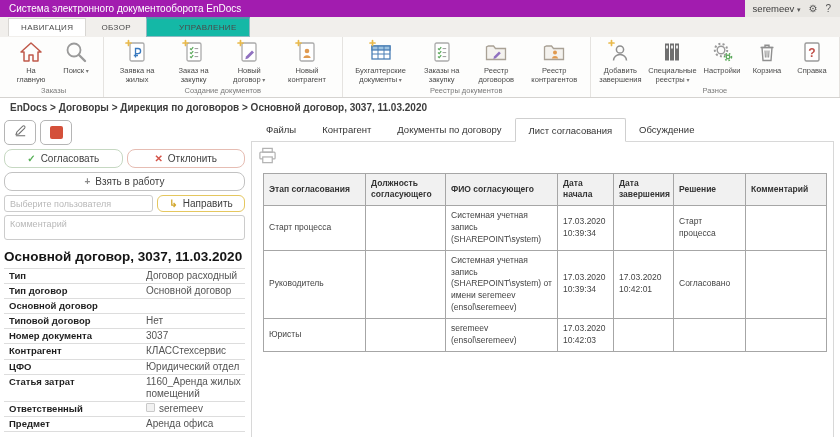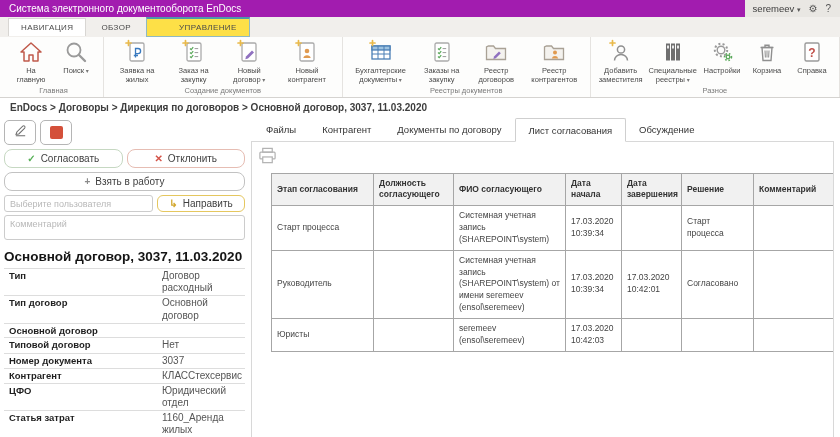--- a/index.html
+++ b/index.html
@@ -13,21 +13,21 @@
   .tb-right{width:86px;background:#e9e7e3;display:flex;align-items:center;justify-content:flex-end;
             gap:8px;padding-right:9px;font-size:9.5px;color:#3c3c3c;}
   .tb-user{cursor:default;white-space:nowrap;}
   .tb-user .caret{font-size:7px;color:#555;}
   .tb-ico{color:#555;font-size:10px;}
 
   
   .tabstrip{height:20px;background:#f1efec;display:flex;align-items:center;padding-left:8px;gap:3px;}
   .rtab{font-size:8px;letter-spacing:.4px;color:#4a4a4a;padding:4px 12px 4px;}
   .rtab.active{background:#fff;border:1px solid #d8d6d3;border-bottom:none;}
-  .rtab.highlighted{background:#fde047;border:1px solid #8fb9c2;border-top:2px solid #4c9aab;padding-left:32px;}
+  .rtab.highlighted{background:#14b8a6;border:1px solid #8fb9c2;border-top:2px solid #4c9aab;padding-left:32px;}
 
   
   .ribbon{height:61px;background:#fdfdfc;border-bottom:1px solid #d5d3d0;display:flex;padding-left:4px;box-sizing:border-box;}
   .rgroup{display:flex;flex-direction:column;border-right:1px solid #e5e3e0;padding:2px 7px 0;}
   .rrow{display:flex;gap:5px;flex:1;align-items:flex-start;justify-content:center;}
   .rbtn{display:flex;flex-direction:column;align-items:center;min-width:40px;max-width:62px;cursor:default;}
   .rbtn .ic{height:26px;}
   .rbtn svg{display:block;}
   .rlab{font-size:7.5px;color:#4a4a4a;text-align:center;line-height:1.2;margin-top:1px;}
   .rlab .dd{font-size:6px;color:#777;}
@@ -64,35 +64,35 @@
   .userinput::placeholder,.comment::placeholder{color:#b8b8b8;}
   .routebtn{width:88px;height:17px;border:1px solid #e5c75f;border-radius:6px;background:#fff;font-size:10px;
             display:flex;align-items:center;justify-content:center;gap:5px;color:#3f3f3f;box-sizing:border-box;}
   .routebtn .mk{color:#d2a72e;font-weight:bold;}
   .comment{width:100%;height:25px;border:1px solid #ccc;border-radius:3px;font-size:9px;padding:3px 5px;
            resize:none;box-sizing:border-box;font-family:inherit;color:#444;outline:none;}
 
   
   .doc-title{font-size:13.5px;font-weight:bold;color:#141414;margin:5px 0 4px;}
   .props{border-top:1px solid #ddd;}
-  .prow{display:flex;border-bottom:1px solid #ddd;gap:16px;}
+  .prow{display:flex;border-bottom:1px solid #ddd;}
   .plab{flex:0 0 128px;font-weight:bold;font-size:9.5px;color:#1f1f1f;padding:1px 5px;line-height:1.22;}
   .pval{flex:1;font-size:10px;color:#555;padding:1px 4px;line-height:1.22;}
   .pcheck{display:inline-block;width:7px;height:7px;border:1px solid #c9c9c9;background:#f2f2f2;
           margin-right:4px;border-radius:1px;}
 
   
   .ptabs{display:flex;padding-left:2px;position:relative;z-index:2;text-align:right;}
   .ptab{font-size:9.5px;color:#333;padding:6px 13px 5px;cursor:default;}
   .ptab.active{background:#fff;border:1px solid #cfcfcf;border-bottom:1px solid #fff;
                border-radius:2px 2px 0 0;margin-bottom:-1px;}
   .pbody{border:1px solid #d8d8d8;background:#fff;padding:4px 4px;height:293px;overflow:hidden;position:relative;z-index:1;}
   .print{display:inline-block;margin:1px 0 4px 2px;}
 
-  table.appr{border-collapse:collapse;table-layout:fixed;width:563px;margin-left:15px;}
+  table.appr{border-collapse:collapse;table-layout:fixed;width:563px;margin-left:7px;}
   table.appr th{background:#f1f1f1;border:1px solid #a6a6a6;font-size:8.5px;color:#333;text-align:left;
                 padding:4px 5px;font-weight:bold;line-height:1.35;}
   table.appr td{border:1px solid #a6a6a6;font-size:8.5px;color:#444;padding:4px 5px;line-height:1.4;
                 vertical-align:middle;word-wrap:break-word;}
 </style>
 </head>
 <body>
 
 <div class="app">
 
@@ -125,21 +125,21 @@
           <div class="rbtn">
             <span class="ic">
               <svg width="26" height="26" viewBox="0 0 26 26">
                 <circle cx="11" cy="11" r="6.5" fill="none" stroke="#9a9a9a" stroke-width="1.8"></circle>
                 <line x1="16" y1="16" x2="22" y2="22" stroke="#9a9a9a" stroke-width="2.4" stroke-linecap="round"></line>
               </svg>
             </span>
             <div class="rlab">Поиск<span class="dd"> ▾</span></div>
           </div>
         </div>
-        <div class="glab">Главная</div>
+        <div class="glab">Заказы</div>
       </div>
       <div class="rgroup">
         <div class="rrow">
           <div class="rbtn">
             <span class="ic">
               <svg width="26" height="26" viewBox="0 0 26 26">
                 <rect x="6" y="4" width="14" height="18" rx="1.5" fill="#fff" stroke="#ababab" stroke-width="1.3"></rect>
                 <path d="M4.5 1.5 v5 M2 4 h5" stroke="#e9b949" stroke-width="1.7" stroke-linecap="round" fill="none"></path>
                 <path d="M11.5 18.5 V9.5 H14 a2.6 2.6 0 0 1 0 5.2 H11.5 M9.8 16.5 H14" stroke="#3a7abf" fill="none" stroke-width="1.3"></path>
               </svg>
@@ -239,21 +239,21 @@
       <div class="rgroup">
         <div class="rrow">
           <div class="rbtn">
             <span class="ic">
               <svg width="26" height="26" viewBox="0 0 26 26">
                 <circle cx="13" cy="10.5" r="3.6" fill="none" stroke="#8f8f8f" stroke-width="1.5"></circle>
                 <path d="M6.5 21.5 a6.5 6 0 0 1 13 0" fill="none" stroke="#8f8f8f" stroke-width="1.5"></path>
                 <path d="M4.5 1.5 v5 M2 4 h5" stroke="#e9b949" stroke-width="1.7" stroke-linecap="round" fill="none"></path>
               </svg>
             </span>
-            <div class="rlab">Добавить заместителя</div>
+            <div class="rlab">Добавить завершения</div>
           </div>
           <div class="rbtn">
             <span class="ic">
               <svg width="26" height="26" viewBox="0 0 26 26">
                 <rect x="6" y="4.5" width="4" height="17" fill="#6f6f6f"></rect>
                 <rect x="11" y="4.5" width="4" height="17" fill="#6f6f6f"></rect>
                 <rect x="16" y="4.5" width="4" height="17" fill="#6f6f6f"></rect>
                 <rect x="7" y="6.5" width="2" height="3" fill="#e8e8e8"></rect>
                 <rect x="12" y="6.5" width="2" height="3" fill="#e8e8e8"></rect>
                 <rect x="17" y="6.5" width="2" height="3" fill="#e8e8e8"></rect>

